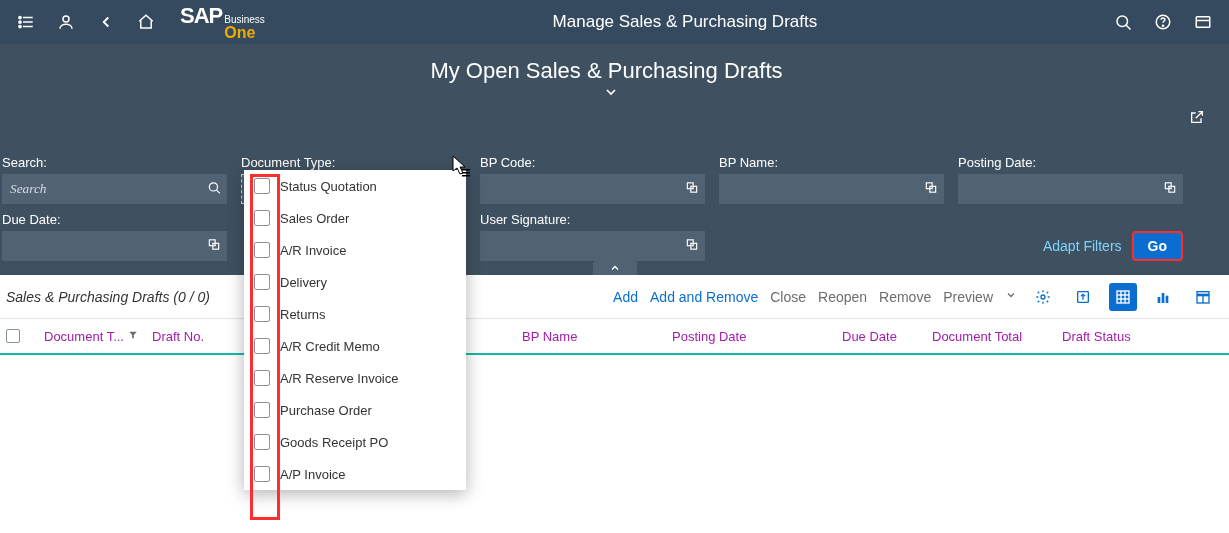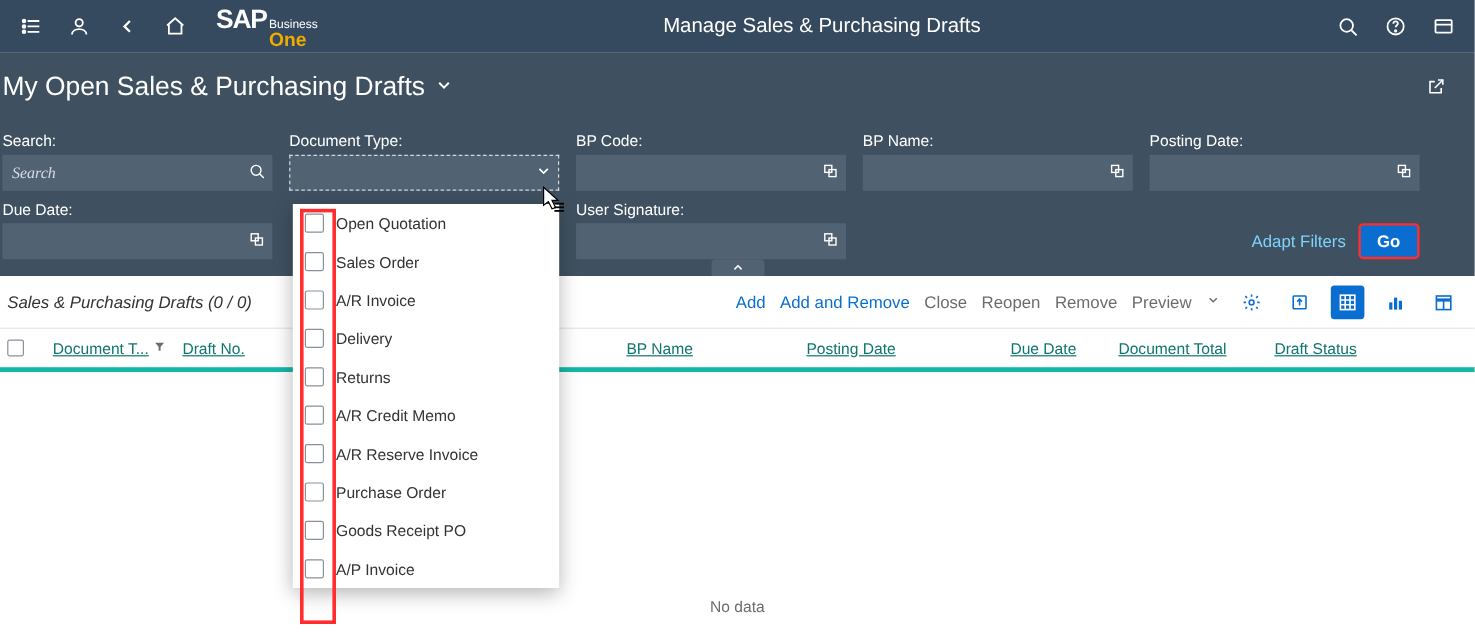--- a/index.html
+++ b/index.html
@@ -12,21 +12,21 @@
   .shell-btn svg, .shell-btn span { color: #fff; }
   .logo { display: flex; align-items: baseline; margin-left: 12px; }
   .logo-sap { font-size: 22px; font-weight: 900; color: #fff; letter-spacing: -1px; }
   .logo-biz { font-size: 10px; color: #fff; margin-left: 2px; line-height: 1; }
   .logo-one { font-size: 16px; font-weight: 700; color: #f0ab00; margin-left: 2px; }
   .shell-title { flex: 1; text-align: center; font-size: 17px; font-weight: 400; color: #fff; }
   .shell-right { display: flex; align-items: center; gap: 4px; }
 
   
   .page-header { background: #3f5161; color: #fff; padding: 14px 18px 0 2px; position: relative; }
-  .page-title-row { display: flex; align-items: center; padding-left: 0; }
+  .page-title-row { display: flex; align-items: center; padding-left: 0; flex-direction: column; }
   .page-title { font-size: 22px; font-weight: 400; }
   .page-title-chev { margin-left: 8px; }
   .share-btn { margin-left: auto; width: 28px; height: 28px; display:flex; align-items:center; justify-content:center; cursor:pointer; }
 
   .filter-bar { display: grid; grid-template-columns: 225px 225px 225px 225px 225px; gap: 14px; padding: 24px 0 4px 0; }
   .filter-row2 { display: grid; grid-template-columns: 225px 225px 225px 225px 225px; gap: 14px; padding: 4px 0 14px 0; align-items: end; }
   .filter-field label { display:block; font-size: 13px; margin-bottom: 4px; color: #fff; }
   .filter-input { width: 100%; height: 30px; background: #516273; border: none; color: #f0abfc; padding: 0 30px 0 8px; position: relative; font-family: Liberation Serif, serif; }
   .filter-input-wrap { position: relative; }
   .filter-input-wrap .trail-icon { position: absolute; right: 6px; top: 50%; transform: translateY(-50%); color: #fff; pointer-events: none; }
@@ -42,21 +42,21 @@
   
   .content-toolbar { height: 44px; display: flex; align-items: center; padding: 0 12px 0 6px; border-bottom: 1px solid #e5e5e5; background: #fff; }
   .ct-title { font-size: 14px; color: #333; font-style: italic; }
   .ct-actions { margin-left: auto; display: flex; align-items: center; gap: 12px; }
   .ct-link { color: #6a6d70; font-size: 14px; cursor: pointer; }
   .ct-link.blue { color: #0a6ed1; }
   .ct-icon { width: 28px; height: 28px; display:flex; align-items:center; justify-content:center; cursor:pointer; color:#0a6ed1; }
   .ct-icon.active { background: #0a6ed1; color: #fff; border-radius: 3px; }
 
   
-  .table-head { height: 36px; display: flex; align-items: center; padding: 0 10px 0 6px; border-bottom: 4px solid #14b8a6; font-size: 13px; color: #0f766e; text-decoration: underline; }
+  .table-head { height: 36px; display: flex; align-items: center; padding: 0 10px 0 6px; border-bottom: 2px solid #14b8a6; font-size: 13px; color: #a21caf; }
   .th-check { width: 28px; }
   .th { padding: 0 10px; white-space: nowrap; }
   .th.doctype { width: 108px; display:flex; align-items:center; gap:4px;}
   .th.draftno { width: 80px; }
   .th.bpname { width: 190px; padding-left: 70px;}
   .th.posting { width: 160px; padding-left: 30px;}
   .th.due { width: 120px; padding-left: 40px;}
   .th.total { width: 130px; }
   .th.status { width: 120px; }
   .filtered-icon { font-size: 11px; color: #6a6d70; }
@@ -328,21 +328,21 @@
   <div class="th due">Due Date</div>
   <div class="th total">Document Total</div>
   <div class="th status">Draft Status</div>
 </div>
 
 <div class="no-data">No data</div>
 
 <div class="dd-popover" id="ddp">
     <div class="dd-item">
       <div class="dd-check"></div>
-      <span>Open Quotation</span>
+      <span>Status Quotation</span>
     </div>
     <div class="dd-item">
       <div class="dd-check"></div>
       <span>Sales Order</span>
     </div>
     <div class="dd-item">
       <div class="dd-check"></div>
       <span>A/R Invoice</span>
     </div>
     <div class="dd-item">

